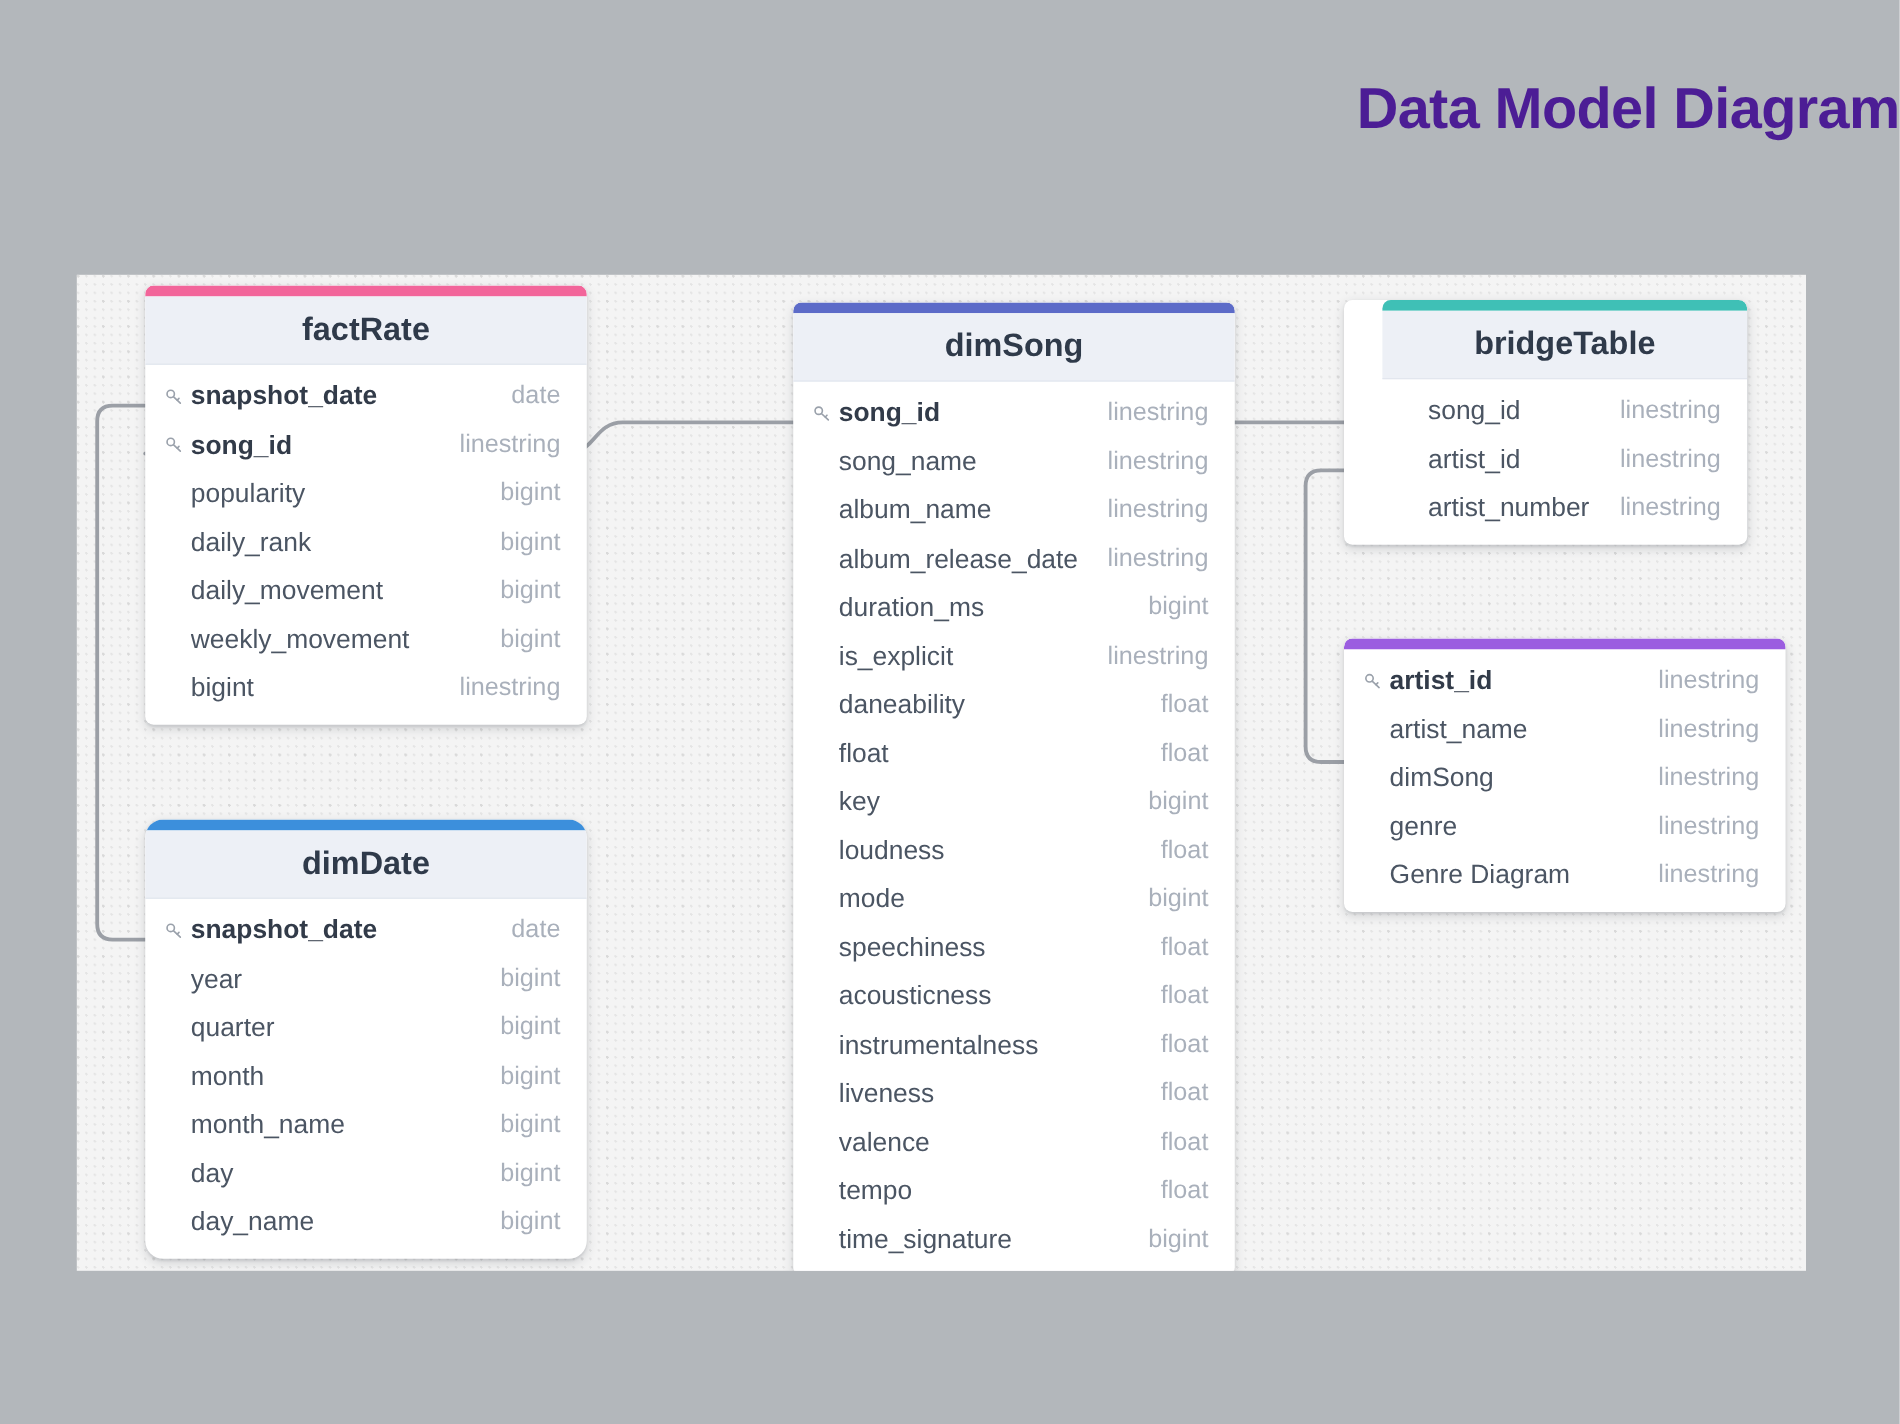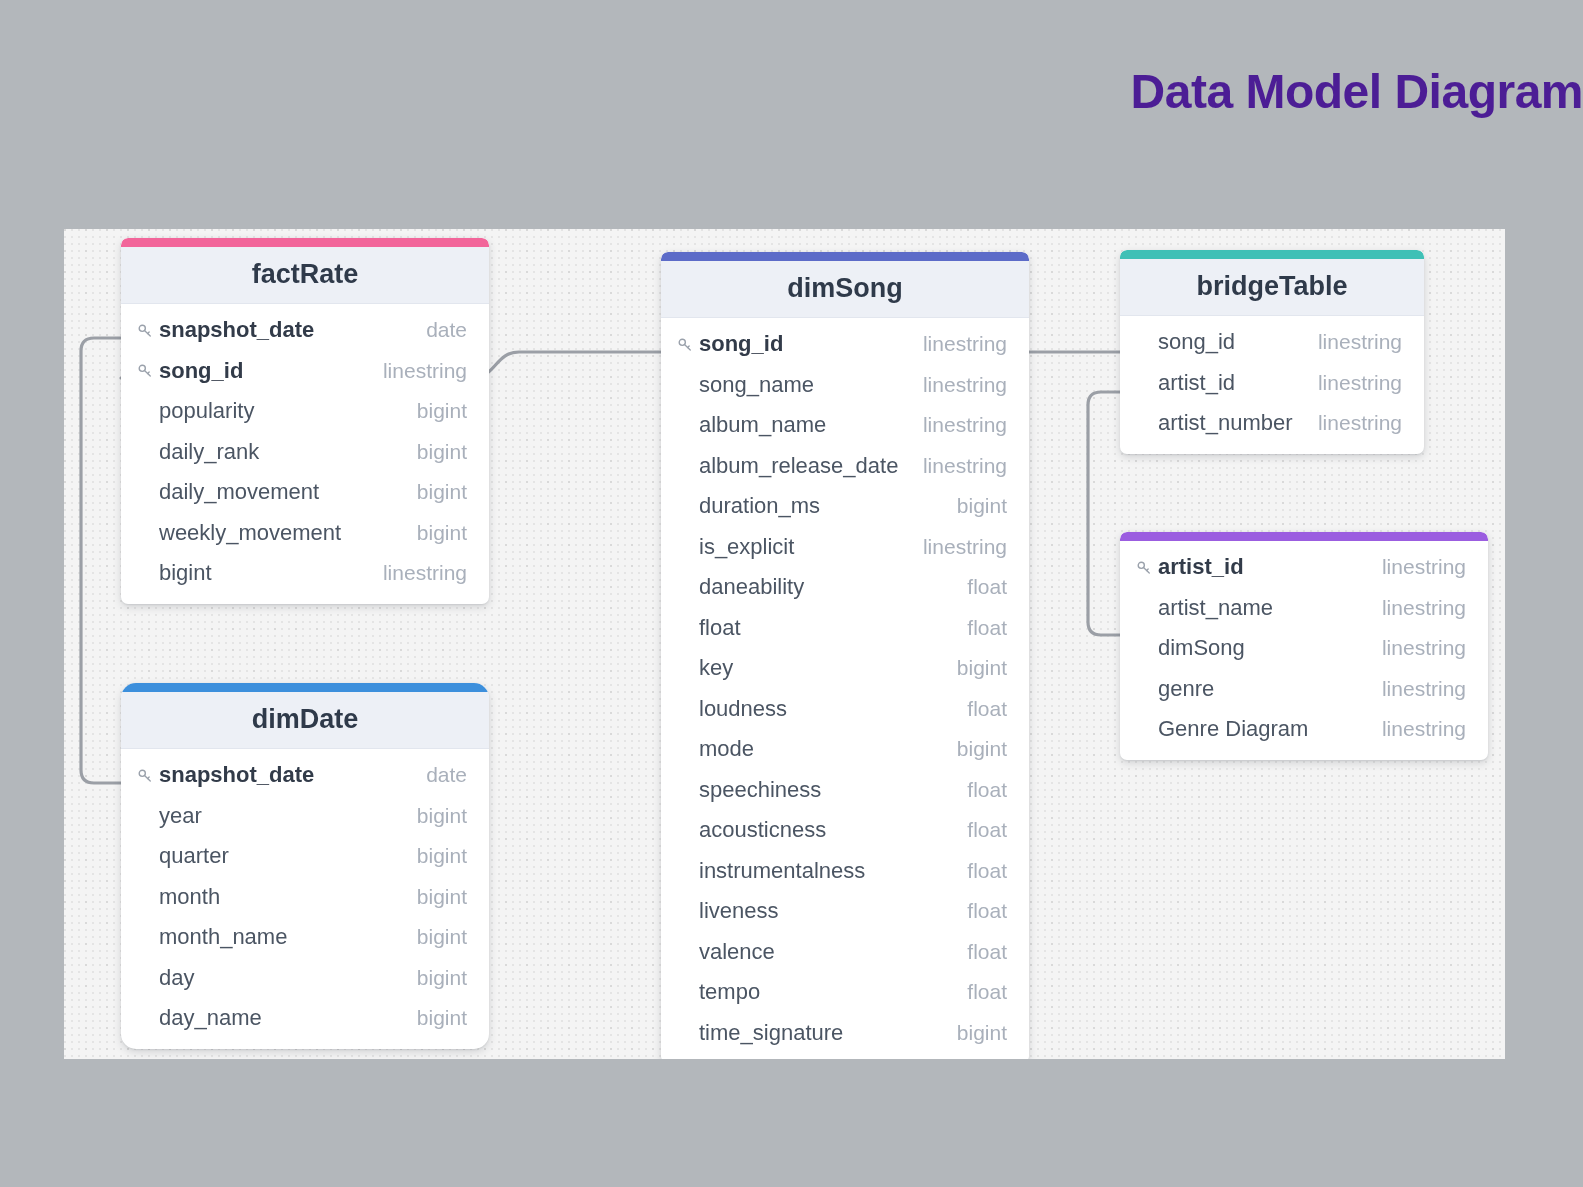--- a/index.html
+++ b/index.html
@@ -336,21 +336,21 @@
             <span class="fname">tempo</span>
             <span class="ftype">float</span>
           </div>
           <div class="field">
             <span class="keycell"></span>
             <span class="fname">time_signature</span>
             <span class="ftype">bigint</span>
           </div>
         </div>
       </div>
-      <div class="tbl" style="left: 1056px; top: 21px; width: 304px;">
+      <div class="tbl" style="left: 1056px; top: 21px; width: 304px; padding-left: 32px;">
         <div class="accent" style="background: rgb(63, 192, 182);"></div>
         <div class="tbl-head">bridgeTable</div>
         <div class="fields">
           <div class="field">
             <span class="keycell"></span>
             <span class="fname">song_id</span>
             <span class="ftype">linestring</span>
           </div>
           <div class="field">
             <span class="keycell"></span>

